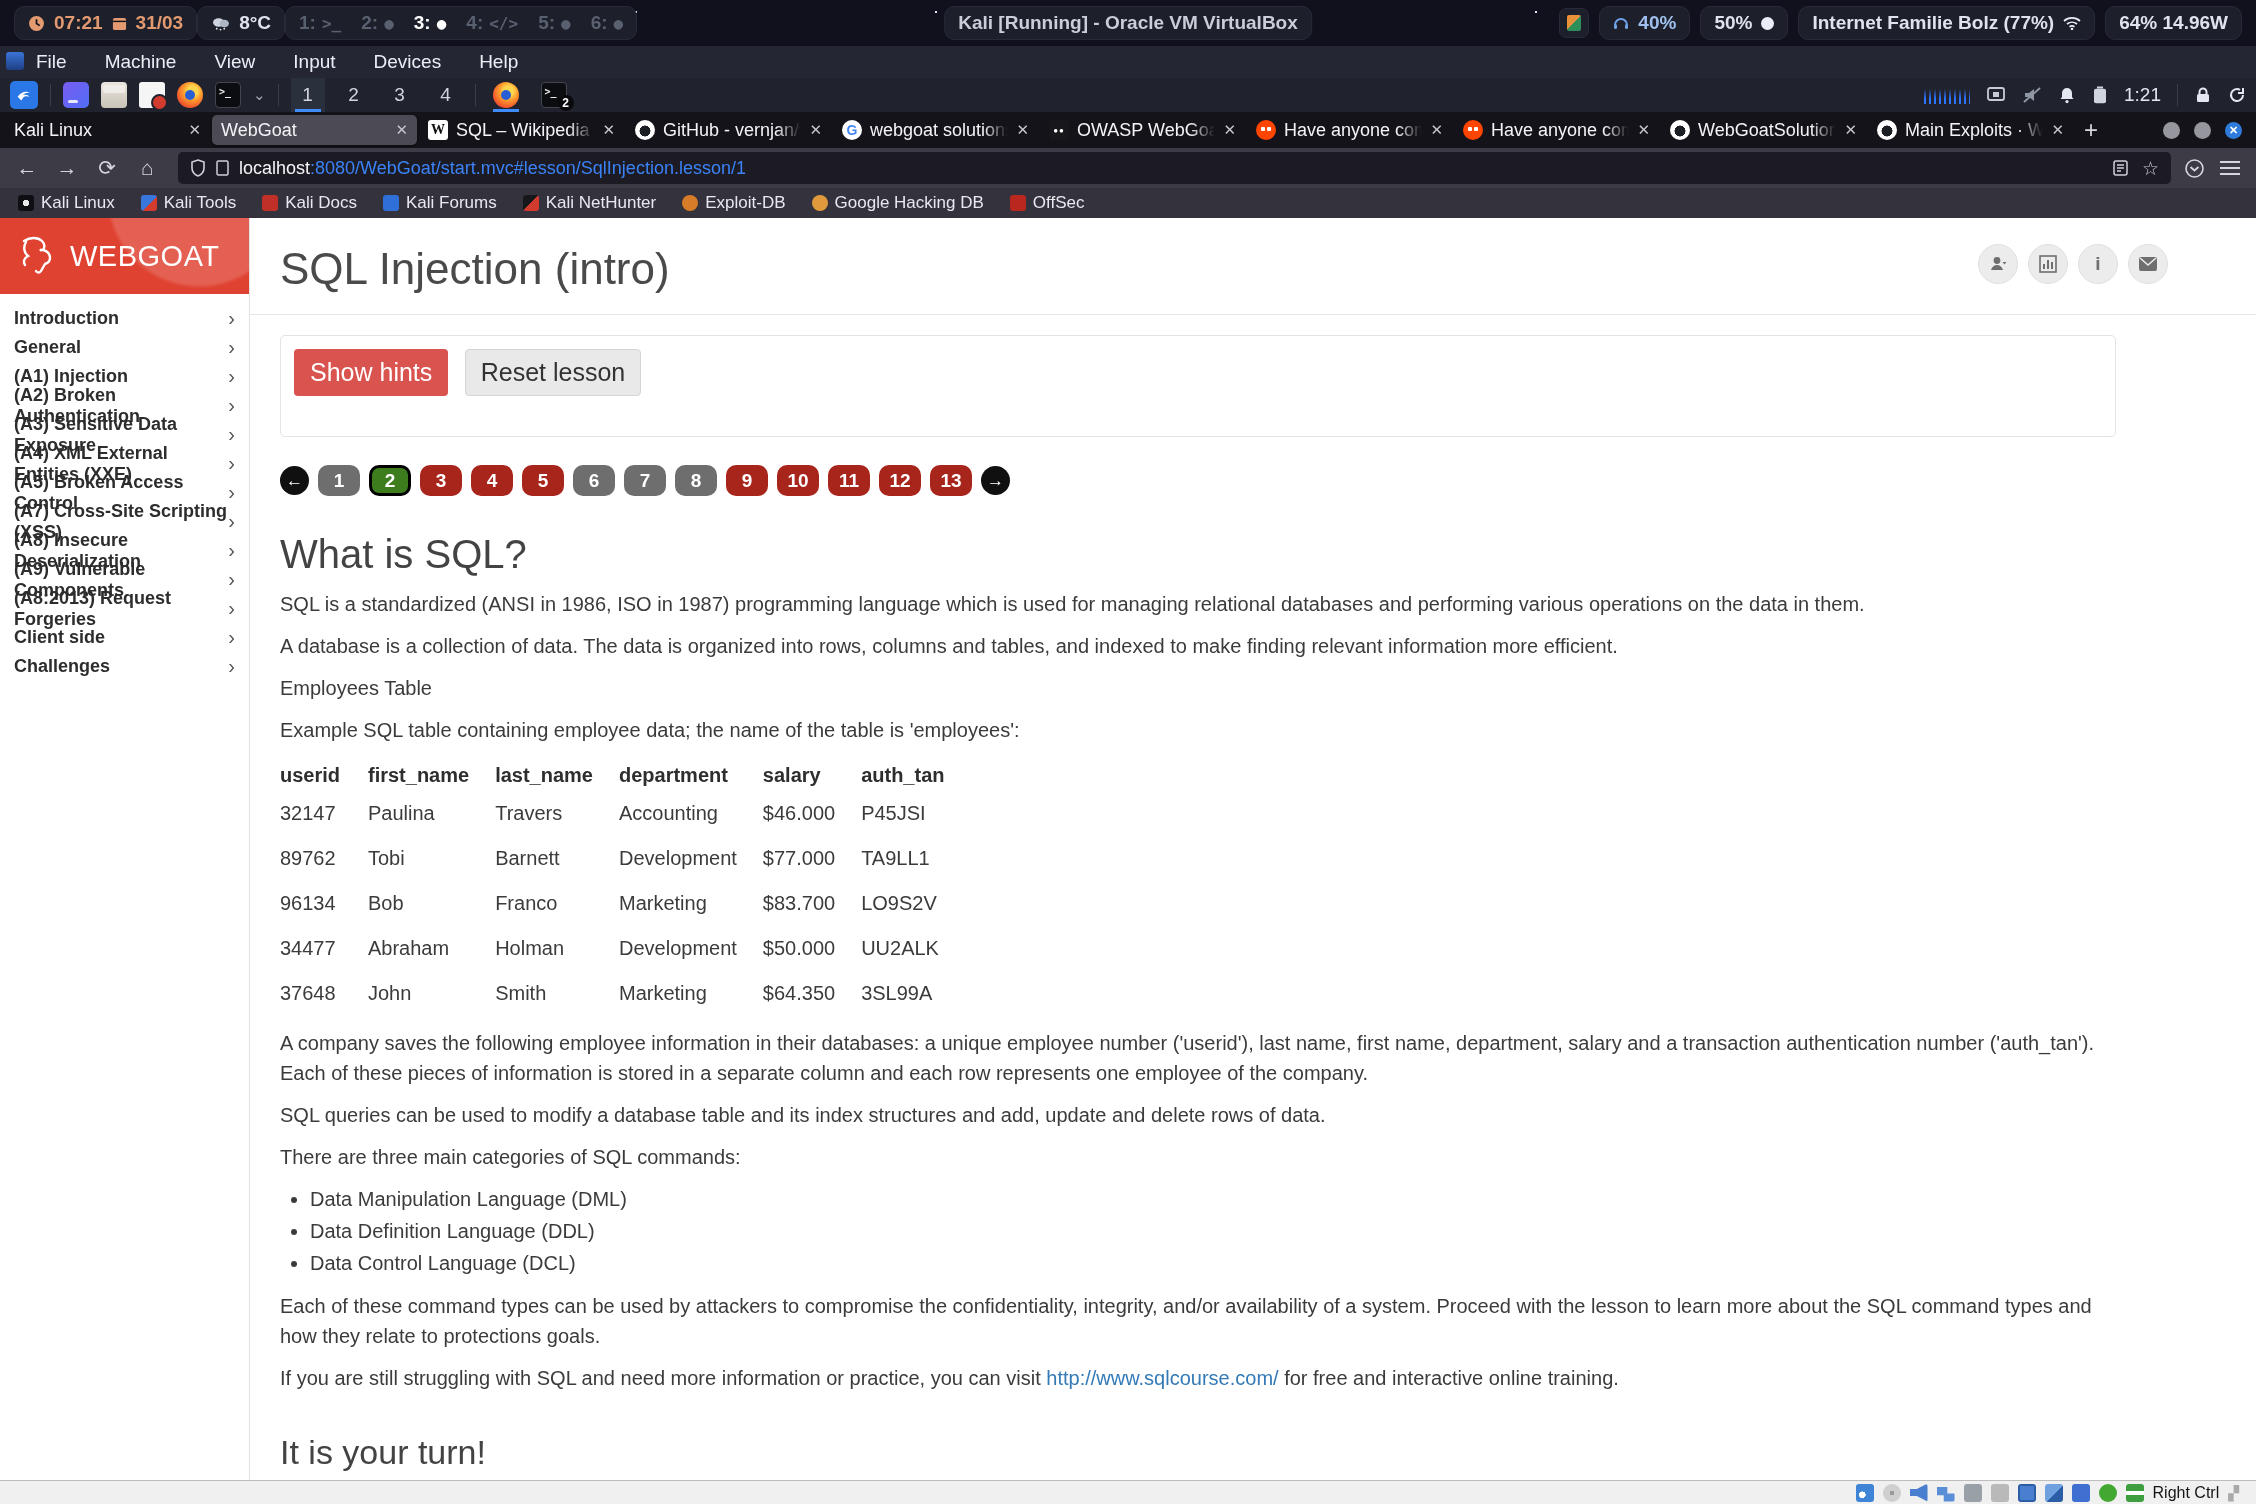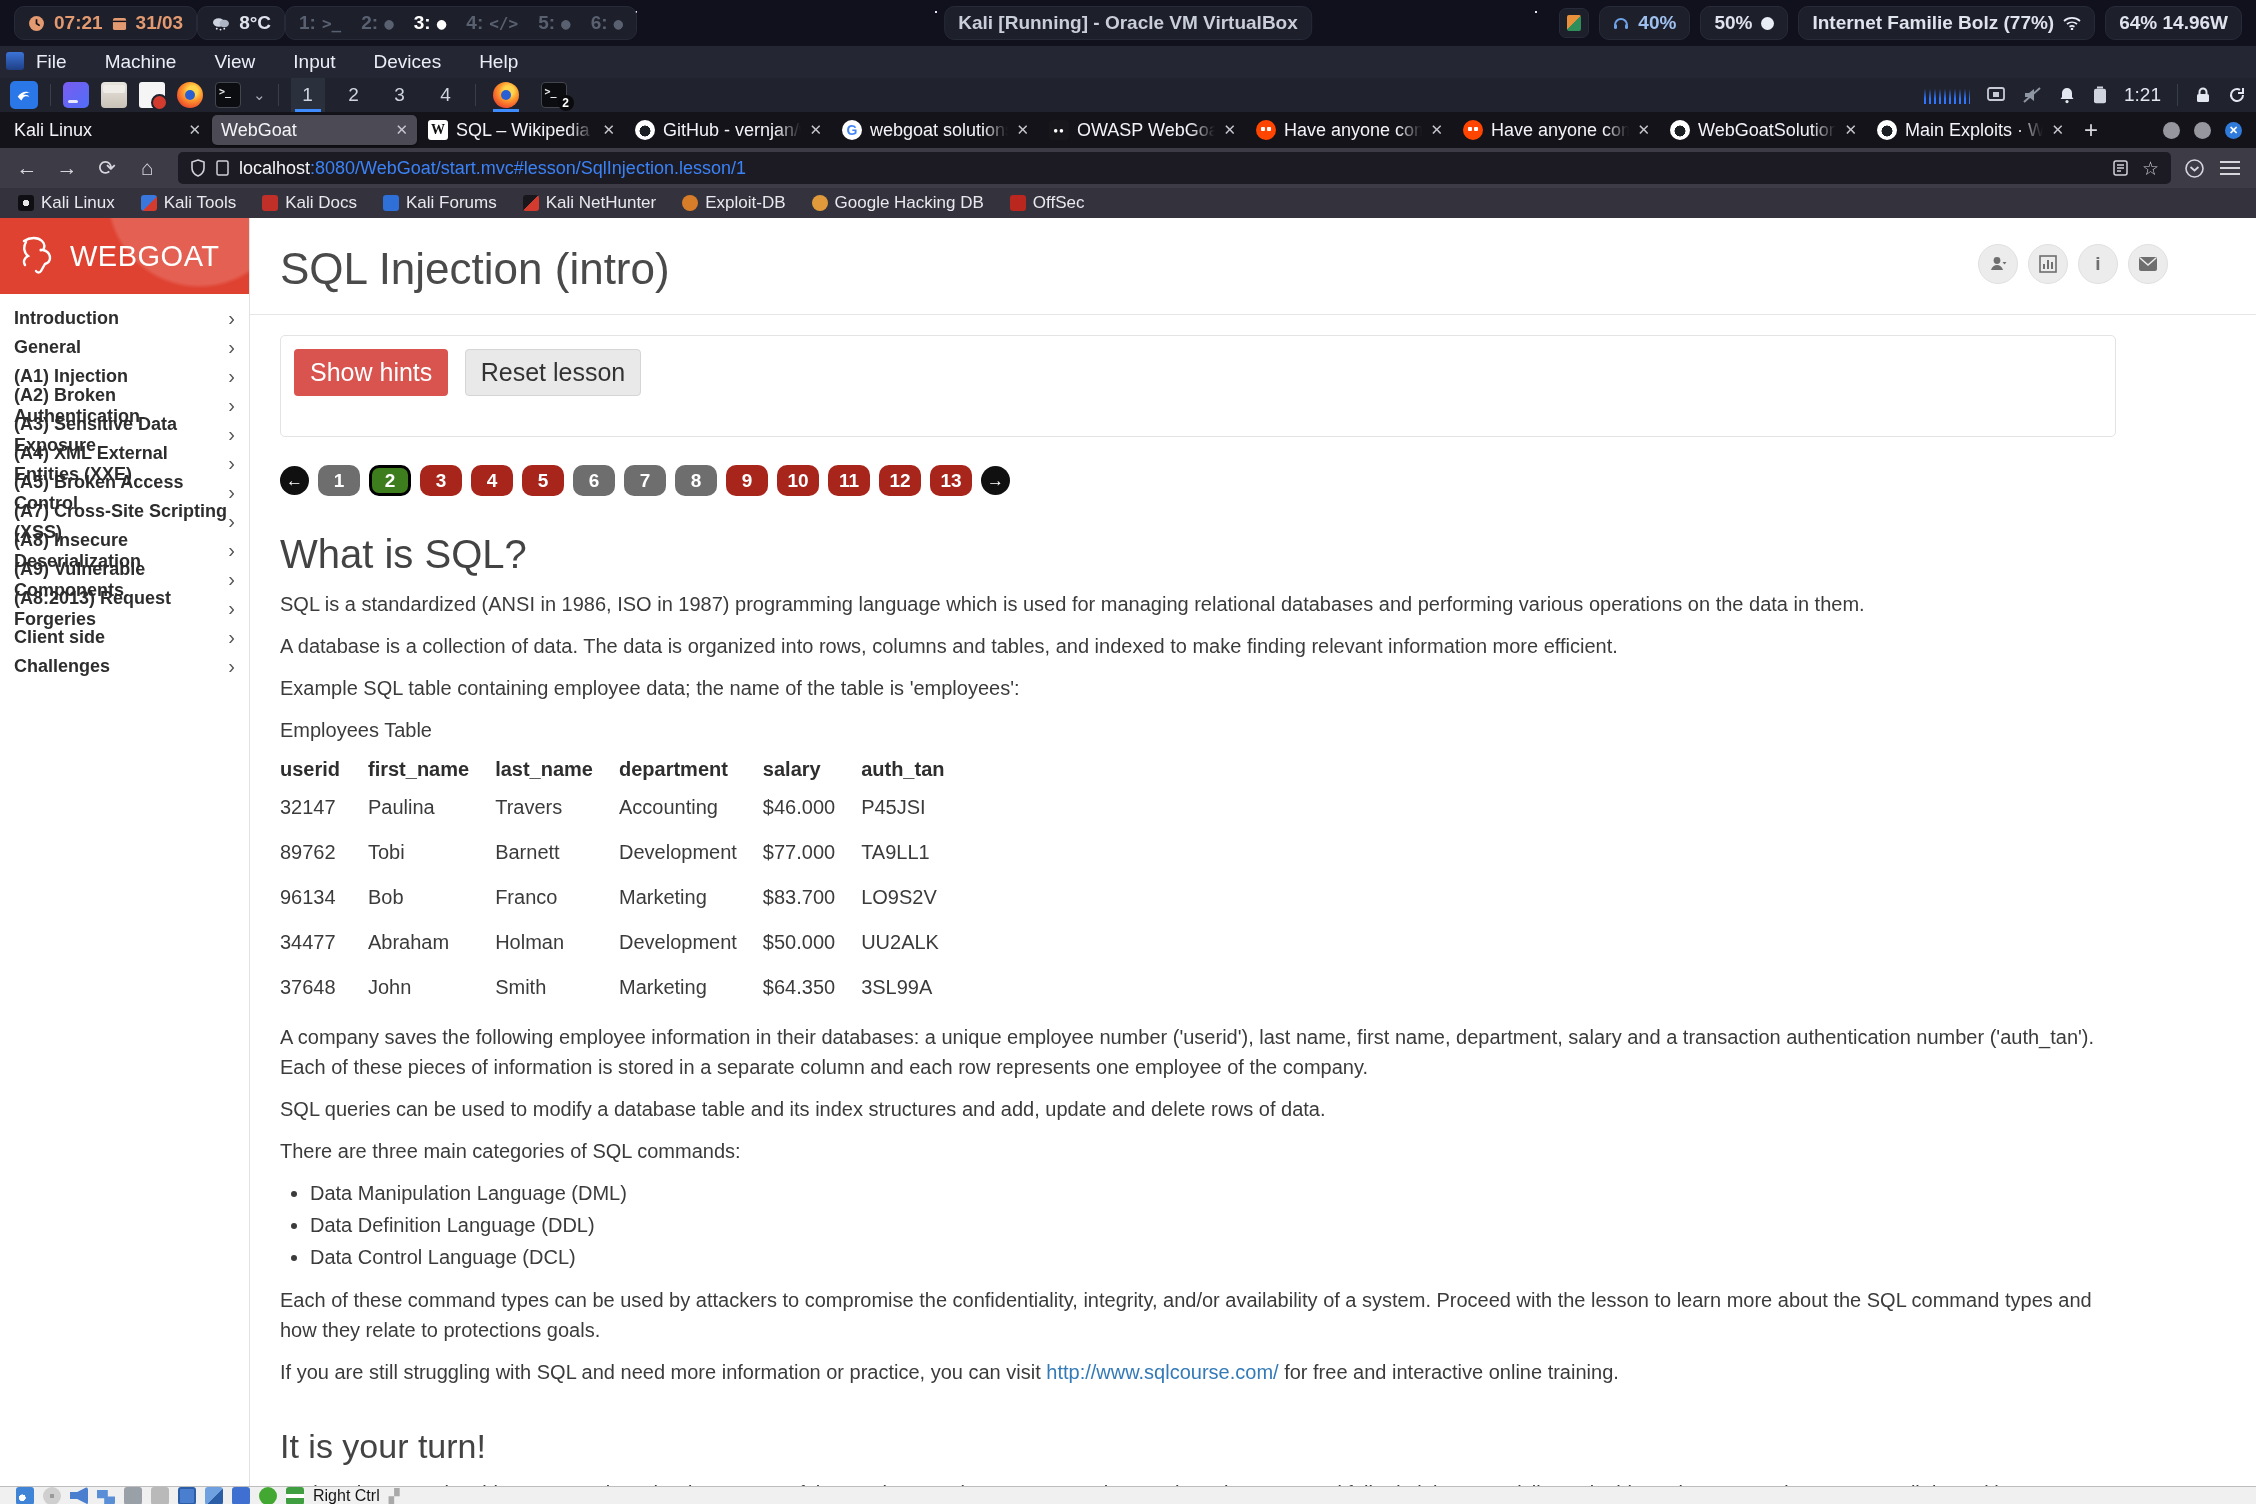--- a/index.html
+++ b/index.html
@@ -144,22 +144,22 @@
   .lesson p{font-size:20px;color:#3b3b3b;line-height:1.5;margin:12px 0}
   .lesson a{color:#337ab7;text-decoration:none}
   table.emp{border-collapse:collapse;margin:6px 0 10px}
   table.emp th,table.emp td{text-align:left;font-size:20px;color:#3b3b3b;padding:7px 26px 7px 0;min-width:88px}
   table.emp th{font-weight:bold;color:#2e2e2e;padding-bottom:4px}
   table.emp td{padding-top:11px;padding-bottom:11px}
   ul.cmds{margin:16px 0;padding-left:30px}
   ul.cmds li{font-size:20px;color:#3b3b3b;margin:9px 0}
 
   
-  .statusbar{height:18px;flex:none;background:#f0f0f0;border-top:1px solid #bdbdbd;display:flex;align-items:center;
-    gap:9px;padding:3px 16px;color:#151515;font-size:16px}
+  .statusbar{height:24px;flex:none;background:#f0f0f0;border-top:1px solid #bdbdbd;display:flex;align-items:center;
+    justify-content:flex-end;gap:9px;padding:3px 16px;color:#151515;font-size:16px}
   .sico{width:18px;height:18px;border-radius:3px;flex:none}
   .sico.hdd{background:#3f84d6;background-image:radial-gradient(circle at 35% 60%,#fff 0 20%,transparent 22%)}
   .sico.cd{background:#cfcfcf;border-radius:50%;background-image:radial-gradient(circle,#9a9a9a 0 18%,transparent 20%)}
   .sico.audio{background:#4a7fd0;clip-path:polygon(0 30%,40% 30%,100% 0,100% 100%,40% 70%,0 70%)}
   .sico.net{background:#5a8fd8;clip-path:polygon(0 20%,60% 20%,60% 55%,100% 55%,100% 100%,40% 100%,40% 65%,0 65%)}
   .sico.usb{background:#9aa0a8}
   .sico.folder{background:#b9b9b9}
   .sico.display{background:#4a7fd0;border:2px solid #2c5ea8}
   .sico.layers{background:linear-gradient(135deg,#6fa0e0 0 55%,#2c5ea8 55% 100%)}
   .sico.vbox{background:#3f6fd0;color:#fff;display:flex;align-items:center;justify-content:center;font-size:12px;font-weight:bold}
@@ -650,22 +650,22 @@
 
                 <span class="pnum red">13</span>
 
             </span>
             <span class="parrow">→</span>
           </div>
 
           <h2>What is SQL?</h2>
           <p>SQL is a standardized (ANSI in 1986, ISO in 1987) programming language which is used for managing relational databases and performing various operations on the data in them.</p>
           <p>A database is a collection of data. The data is organized into rows, columns and tables, and indexed to make finding relevant information more efficient.</p>
+          <p style="margin-bottom:4px">Employees Table</p>
           <p>Example SQL table containing employee data; the name of the table is 'employees':</p>
-          <p style="margin-bottom:4px">Employees Table</p>
 
           <table class="emp">
             <thead>
               <tr>
                 <th>userid</th>
                 <th>first_name</th>
                 <th>last_name</th>
                 <th>department</th>
                 <th>salary</th>
                 <th>auth_tan</th>

